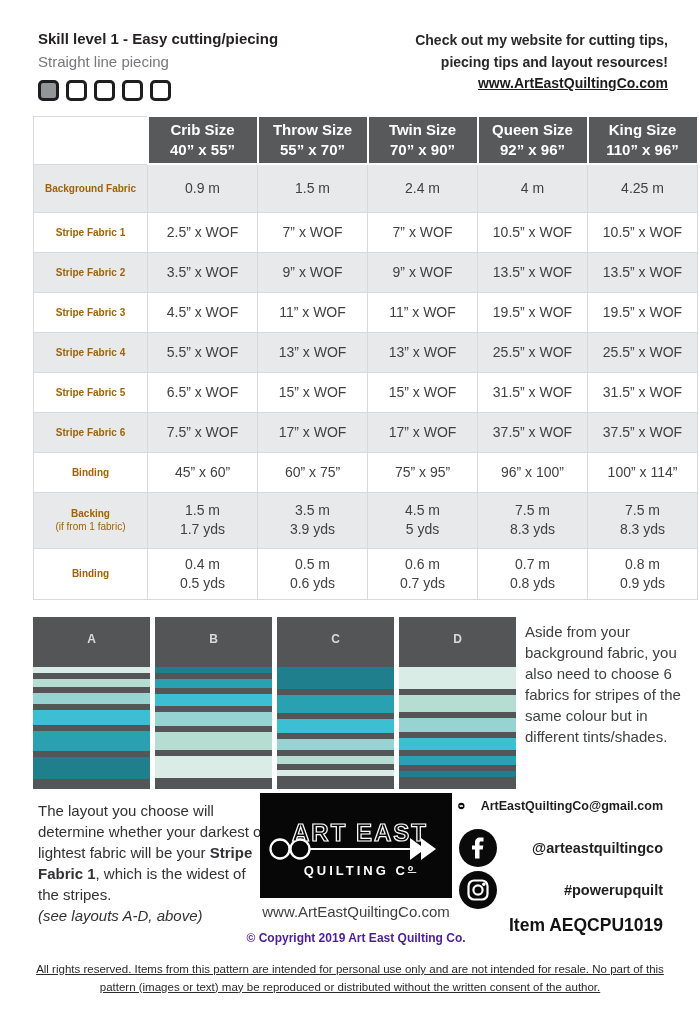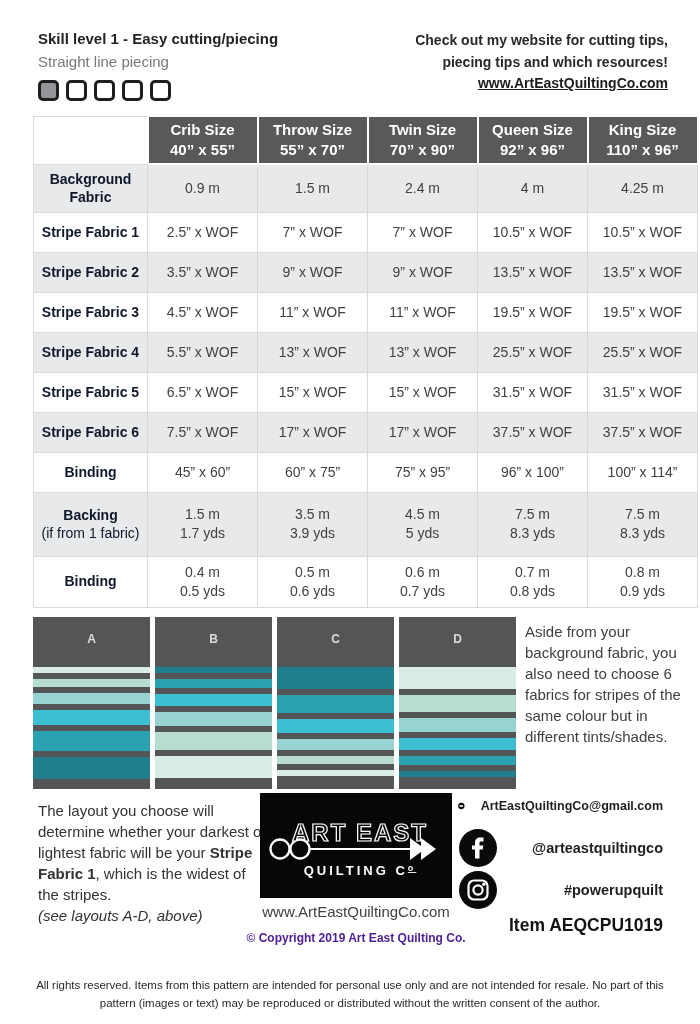--- a/index.html
+++ b/index.html
@@ -17,21 +17,21 @@
   .promo a { color:#1c1c1d; text-decoration:underline; cursor:pointer; }
 
   
   table.qtable { position:absolute; left:33px; top:115px; width:664px; border-collapse:collapse; table-layout:fixed; }
   .qtable col.c0 { width:114px; } .qtable col.cn { width:110px; }
   .qtable th, .qtable td { text-align:center; vertical-align:middle; }
   .qtable thead th { background:#58595b; color:#ffffff; font-size:15px; font-weight:bold; line-height:1.35; border:2px solid #ffffff; height:48px; }
   .qtable thead th.corner { background:#ffffff; border:1px solid #d8d9da; }
   .qtable tbody td { border:1px solid #d8d9da; font-size:14px; color:#414042; background:#fff; }
   .qtable tbody tr.shade td { background:#e8e9ea; }
-  .qtable td.rowlabel { font-size:14px; color:#0f172a; line-height:1.3; }
+  .qtable td.rowlabel { font-size:10px; color:#a16207; line-height:1.3; }
   .rl-b { display:block; font-weight:bold; }
   .rl-s { display:block; font-weight:normal; }
   .qtable td.val { white-space:pre-line; line-height:1.35; }
 
   
   .layouts { position:absolute; left:33px; top:617px; display:flex; gap:5px; }
   .panel { width:117px; height:172px; background:#545557; overflow:hidden; }
   .panel-label { height:44px; display:flex; align-items:center; justify-content:center; color:#dadadb; font-size:12px; font-weight:bold; }
   .stripe { margin-top:6px; width:100%; }
   .aside-note { position:absolute; left:525px; top:621px; width:170px; font-size:15px; line-height:21px; color:#3f4041; }
@@ -47,41 +47,41 @@
 
   .social { position:absolute; left:458px; top:786px; width:205px; }
   .social-row { display:flex; align-items:center; margin-bottom:2px; }
   .social-row .txt { flex:1; text-align:right; font-weight:bold; color:#1f1f20; }
   .social-row .txt.email { font-size:12.5px;padding-left:16px; }
   .social-row .txt.handle, .social-row .txt.tag { font-size:14.5px; }
   .item-no { position:absolute; right:37px; top:915px; font-size:17.5px; font-weight:bold; color:#131314; }
 
   
   .footer { position:absolute; left:0; top:961px; width:700px; text-align:center; font-size:11.5px; line-height:17.5px; color:#2a2a2b; }
-  .footer .p1 { max-width:648px; margin:16px auto; }
+  .footer .p1 { max-width:648px; margin:0 auto;text-decoration:underline; }
   .footer .b { font-weight:bold; }
 </style>
 </head>
 <body>
 
 <div class="page">
 
   <div class="skill-title">Skill level 1 - Easy cutting/piecing</div>
   <div class="skill-sub">Straight line piecing</div>
   <div class="skill-boxes">
       <div class="skill-box filled"></div>
       <div class="skill-box"></div>
       <div class="skill-box"></div>
       <div class="skill-box"></div>
       <div class="skill-box"></div>
     </div>
 
   <div class="promo">
     <div>Check out my website for cutting tips,</div>
-    <div>piecing tips and which resources!</div>
+    <div>piecing tips and layout resources!</div>
     <a>www.ArtEastQuiltingCo.com</a>
   </div>
 
   <table class="qtable">
     <colgroup>
       <col class="c0">
         <col class="cn">
         <col class="cn">
         <col class="cn">
         <col class="cn">
@@ -186,21 +186,21 @@
         <tr style="height: 40px;">
           <td class="rowlabel">
             <span class="rl-b">Binding</span>
           </td>
           <td class="val">45” x 60”</td>
           <td class="val">60” x 75”</td>
           <td class="val">75” x 95”</td>
           <td class="val">96” x 100”</td>
           <td class="val">100” x 114”</td>
         </tr>
-        <tr class="shade" style="height: 64px;">
+        <tr class="shade" style="height: 56px;">
           <td class="rowlabel">
             <span class="rl-b">Backing</span>
             <span class="rl-s">(if from 1 fabric)</span>
           </td>
           <td class="val">1.5 m
 1.7 yds</td>
           <td class="val">3.5 m
 3.9 yds</td>
           <td class="val">4.5 m
 5 yds</td>

